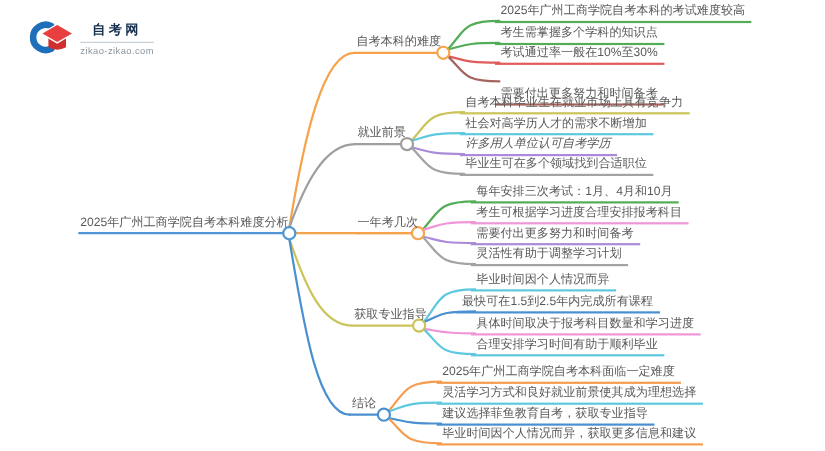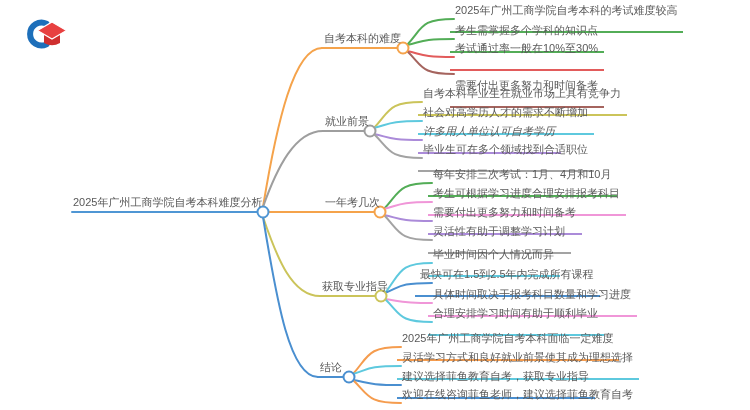--- a/index.html
+++ b/index.html
@@ -6,21 +6,21 @@
   #stage{
     position:relative;width:750px;height:410px;background:#ffffff;overflow:hidden;
     font-family:"Liberation Sans","DejaVu Sans",sans-serif;
   }
   #edges{position:absolute;left:0;top:0;}
   .node-label{
     position:absolute;white-space:nowrap;color:#595959;
     font-size:11px;line-height:14px;
   }
   .leaf-label{
-    border-bottom:2px solid #999;padding:0 6px 14px 5px;
+    border-bottom:2px solid #999;padding:0 6px 2px 5px;
   }
   .logo{position:absolute;left:26px;top:13px;display:flex;align-items:flex-start;}
   .logo-text{margin-left:5px;padding-top:6px;}
   .site-name{
     font-size:12px;font-weight:bold;color:#16314f;letter-spacing:3px;
     text-align:center;padding:0 2px 2px 2px;
   }
   .site-url{
     border-top:1px solid #c3ccd4;color:#8a959e;font-size:8.5px;
     letter-spacing:.4px;padding-top:2px;text-align:center;
@@ -69,20 +69,24 @@
       <circle cx="349" cy="377" r="5.5" fill="#fff" stroke="#4a8fd0" stroke-width="2"></circle>
       <circle cx="263" cy="212" r="5.5" fill="#fff" stroke="#4f96d4" stroke-width="2"></circle>
     </svg>
 
   <div class="logo">
     <svg width="42" height="42" viewBox="0 0 42 42">
       <path d="M 20.5,10.6 A 11.5,11.5 0 1 0 20.5,31.4" fill="none" stroke="#1d6fba" stroke-width="6" stroke-linecap="round"></path>
       <path d="M 18,20 L 34,20 L 34,30 Q 26,34.5 18,30 Z" fill="#cf2f2f"></path>
       <polygon points="26,9 40.5,17.5 26,26 11.5,17.5" fill="#e84040" stroke="#ffffff" stroke-width="1.2"></polygon>
     </svg>
+    <div class="logo-text">
+      <div class="site-name">自考网</div>
+      <div class="site-url">zikao-zikao.com</div>
+    </div>
   </div>
 
   <div id="nodes">
       <div class="node-label root-lbl" style="left: 73px; top: 195px;">2025年广州工商学院自考本科难度分析</div>
       <div class="node-label branch-lbl" style="left: 324px; top: 31px;">自考本科的难度</div>
       <div class="node-label leaf-label" style="left: 450px; top: 3px; border-bottom-color: rgb(83, 173, 87);">2025年广州工商学院自考本科的考试难度较高</div>
       <div class="node-label leaf-label" style="left: 450px; top: 23px; border-bottom-color: rgb(83, 173, 87); text-align: right;">考生需掌握多个学科的知识点</div>
       <div class="node-label leaf-label" style="left: 450px; top: 41px; border-bottom-color: rgb(226, 91, 91);">考试通过率一般在10%至30%</div>
       <div class="node-label leaf-label" style="left: 450px; top: 58px; border-bottom-color: rgb(165, 100, 94); margin-top: 20px;">需要付出更多努力和时间备考</div>
       <div class="node-label branch-lbl" style="left: 325px; top: 114px;">就业前景</div>
@@ -97,15 +101,15 @@
       <div class="node-label leaf-label" style="left: 428px; top: 224px; border-bottom-color: rgb(163, 163, 163); font-family: Liberation Serif, serif;">灵活性有助于调整学习计划</div>
       <div class="node-label branch-lbl" style="left: 322px; top: 279px;">获取专业指导</div>
       <div class="node-label leaf-label" style="left: 428px; top: 247px; border-bottom-color: rgb(94, 201, 222);">毕业时间因个人情况而异</div>
       <div class="node-label leaf-label" style="left: 415px; top: 267px; border-bottom-color: rgb(74, 143, 208);">最快可在1.5到2.5年内完成所有课程</div>
       <div class="node-label leaf-label" style="left: 428px; top: 287px; border-bottom-color: rgb(240, 150, 216);">具体时间取决于报考科目数量和学习进度</div>
       <div class="node-label leaf-label" style="left: 428px; top: 306px; border-bottom-color: rgb(94, 201, 222);">合理安排学习时间有助于顺利毕业</div>
       <div class="node-label branch-lbl" style="left: 320px; top: 360px;">结论</div>
       <div class="node-label leaf-label" style="left: 397px; top: 331px; border-bottom-color: rgb(245, 156, 78);">2025年广州工商学院自考本科面临一定难度</div>
       <div class="node-label leaf-label" style="left: 397px; top: 350px; border-bottom-color: rgb(94, 201, 222);">灵活学习方式和良好就业前景使其成为理想选择</div>
       <div class="node-label leaf-label" style="left: 397px; top: 369px; border-bottom-color: rgb(74, 143, 208);">建议选择菲鱼教育自考，获取专业指导</div>
-      <div class="node-label leaf-label" style="left: 397px; top: 387px; border-bottom-color: rgb(245, 156, 78);">欢迎在线咨询菲鱼老师，建议选择菲鱼教育自考</div>
+      <div class="node-label leaf-label" style="left: 397px; top: 387px; border-bottom-color: rgb(245, 156, 78);">毕业时间因个人情况而异，获取更多信息和建议</div>
     </div>
 </div>
 
 </body></html>

